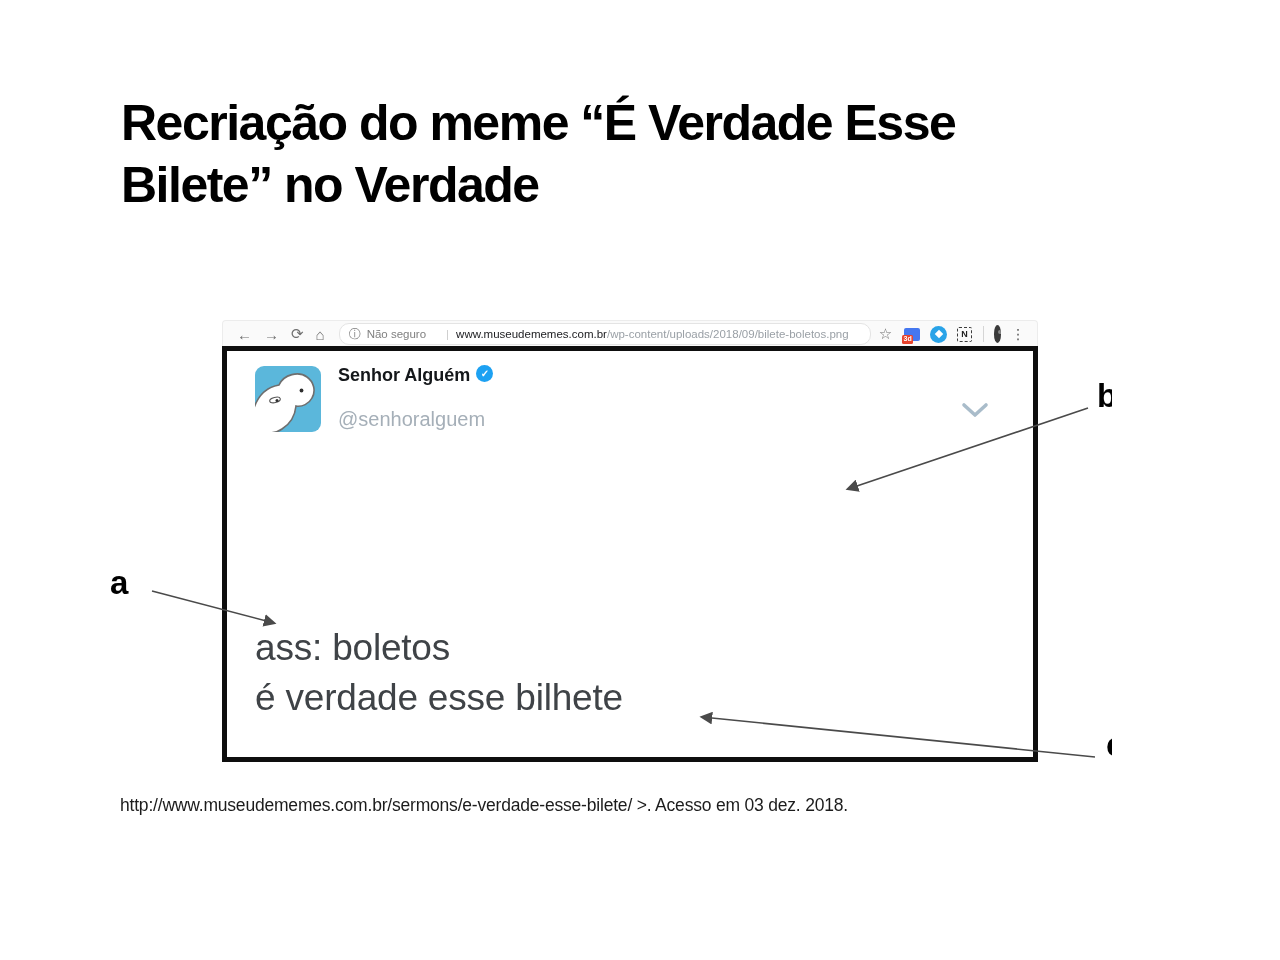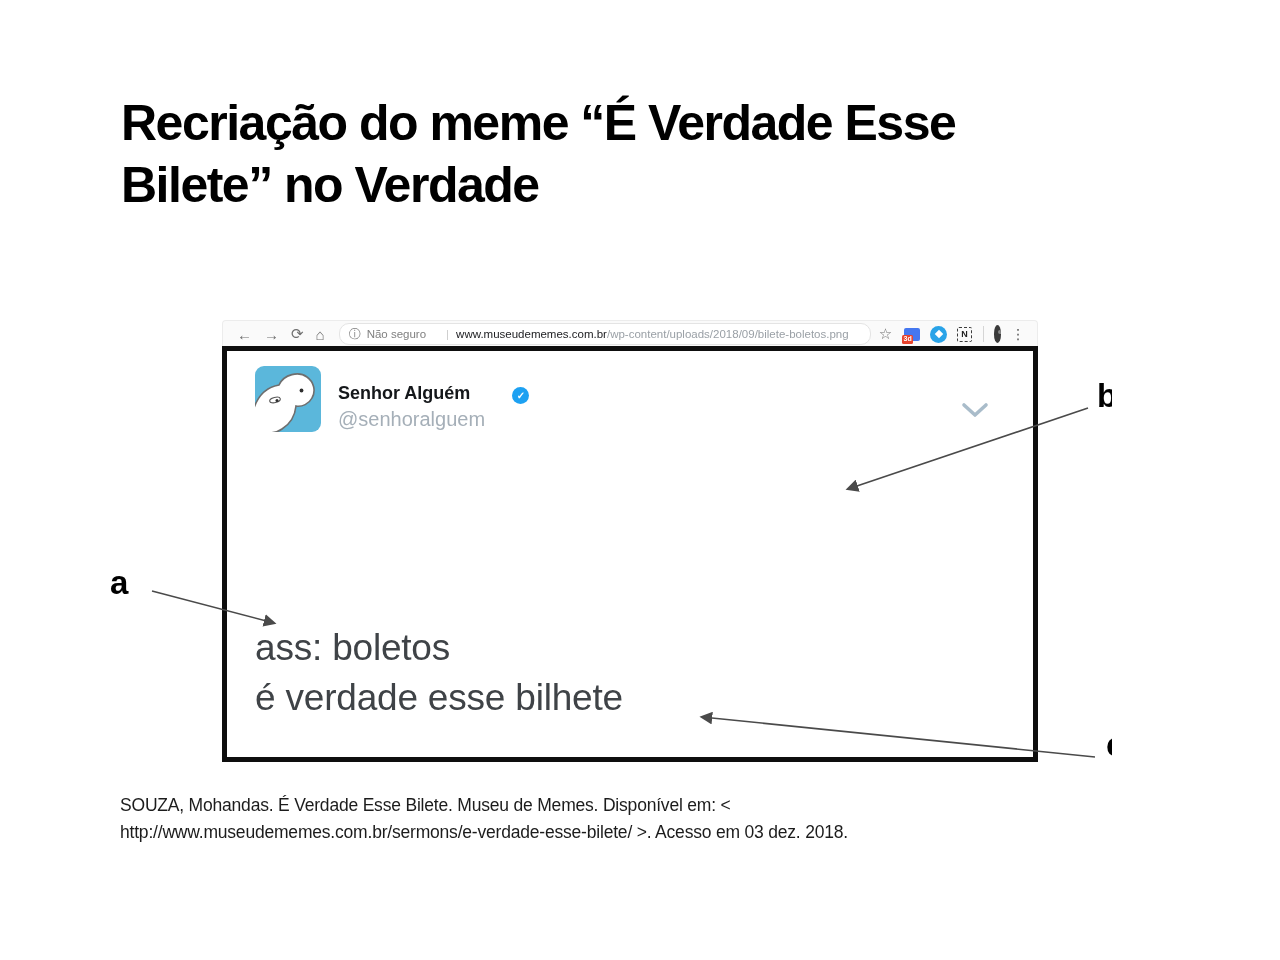--- a/index.html
+++ b/index.html
@@ -51,21 +51,21 @@
   .bar-vsep{width:1px;height:16px;background:#d5d5d5;margin:0 6px;}
   .profile-ic{width:18px;height:18px;border-radius:50%;background:#3a3a3a;position:relative;overflow:hidden;margin:0 4px;}
   .profile-ic::after{content:"";position:absolute;left:4px;top:5px;width:10px;height:4px;background:#8a8a8a;border-radius:2px;}
   .dots-ic{font-size:14px;color:#555;margin:0 4px 0 6px;letter-spacing:0;}
   
   .shot-frame{
     position:absolute;left:222px;top:346px;width:816px;height:416px;
     box-sizing:border-box;border:5px solid #0e0e0e;background:#ffffff;
   }
   .tw-avatar{position:absolute;left:28px;top:15px;width:66px;height:66px;}
-  .tw-name-row{position:absolute;left:111px;top:32px;display:flex;align-items:flex-end;gap:36px;}
+  .tw-name-row{position:absolute;left:111px;top:14px;display:flex;align-items:flex-start;}
   .tw-name{font-size:18px;font-weight:700;color:#14171a;}
   .tw-badge{
     width:17px;height:17px;border-radius:50%;background:#1da1f2;color:#fff;
     font-size:10px;font-weight:700;display:flex;align-items:center;justify-content:center;margin-left:6px;
   }
   .tw-handle{position:absolute;left:111px;top:57px;font-size:20px;color:#a5afb8;}
   .tw-chevron{position:absolute;left:734px;top:50px;}
   .tw-body{
     position:absolute;left:28px;font-size:37px;line-height:50px;color:#3f4347;letter-spacing:-0.2px;
   }
@@ -153,17 +153,16 @@
       <marker id="ah" viewBox="0 0 10 10" refX="8" refY="5" markerWidth="8" markerHeight="8" orient="auto-start-reverse">
         <path d="M0,0 L10,5 L0,10 z" fill="#4a4a4a"></path>
       </marker>
     </defs>
     <line x1="152" y1="591" x2="274" y2="623" stroke="#4a4a4a" stroke-width="1.6" marker-end="url(#ah)"></line>
     <line x1="1088" y1="408" x2="848" y2="489" stroke="#4a4a4a" stroke-width="1.6" marker-end="url(#ah)"></line>
     <line x1="1095" y1="757" x2="702" y2="717" stroke="#4a4a4a" stroke-width="1.6" marker-end="url(#ah)"></line>
   </svg>
 
   <div class="citation">
-    <span>SOUZA, Mohandas. É Verdade Esse Bilete. Museu de Memes. Disponível em: &lt;</span>
     <span>http://www.museudememes.com.br/sermons/e-verdade-esse-bilete/ &gt;. Acesso em 03 dez. 2018.</span>
   </div>
 
 </div>
 
 </body></html>

